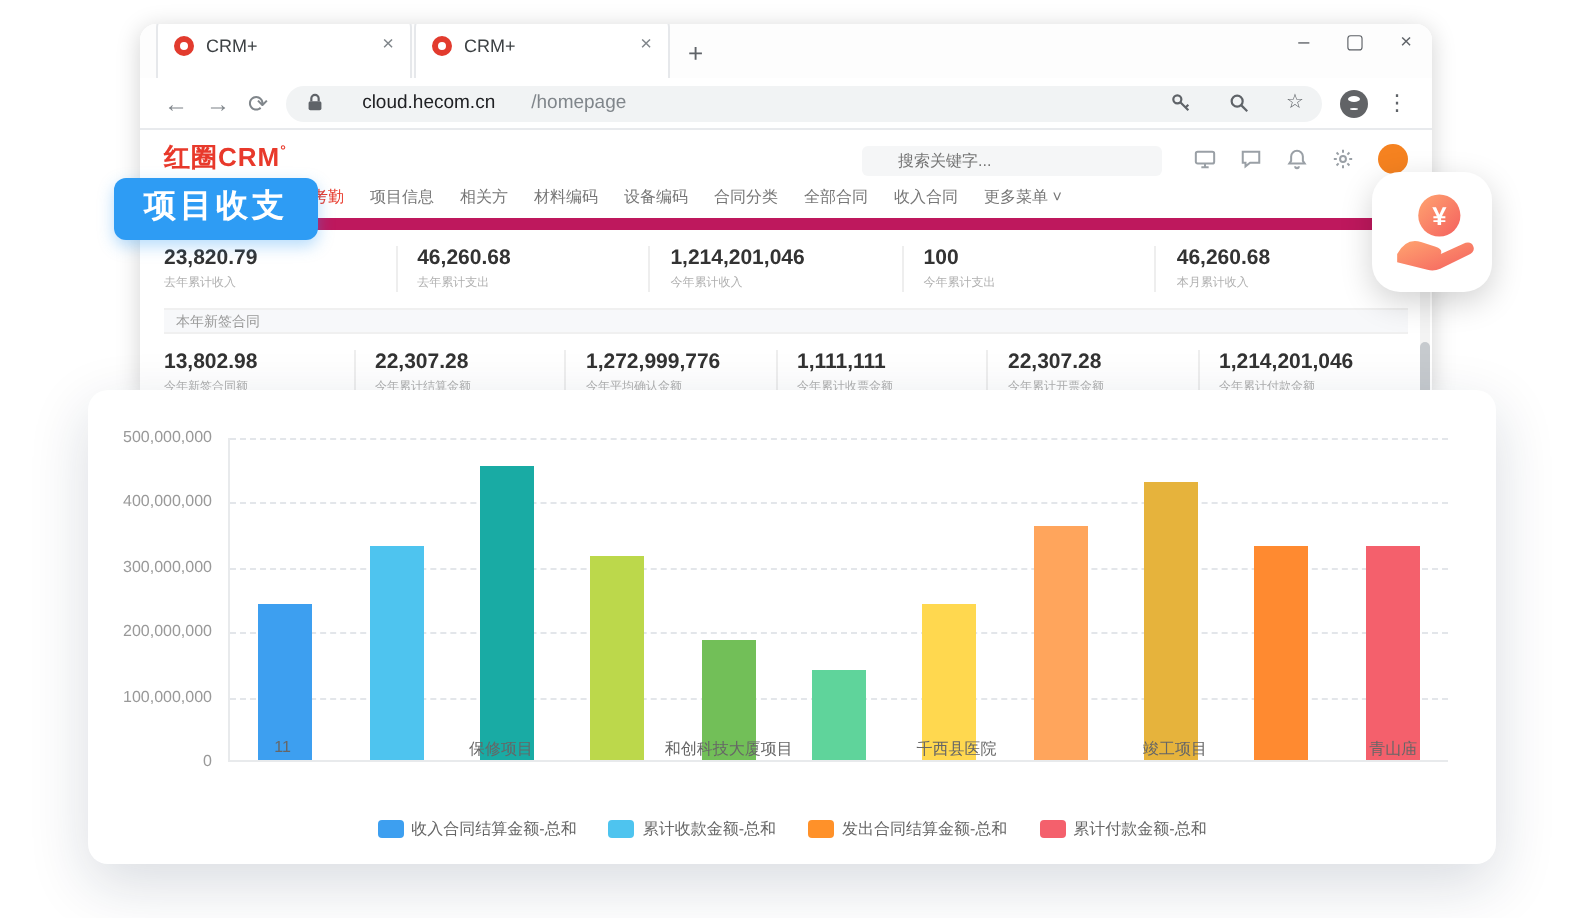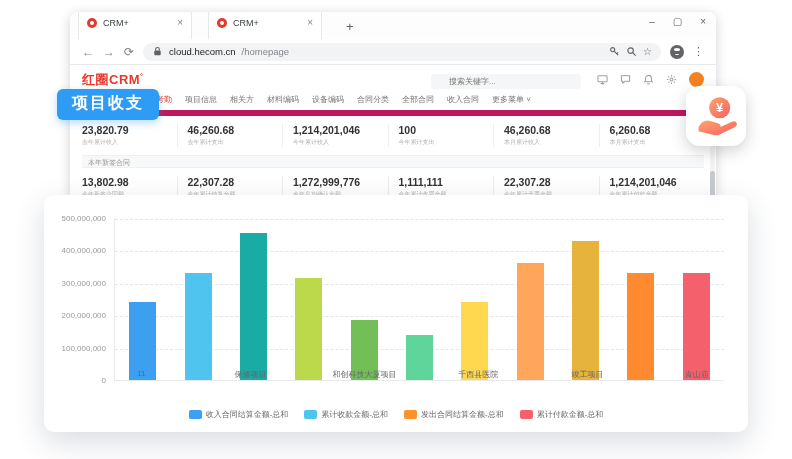--- a/index.html
+++ b/index.html
@@ -5,30 +5,30 @@
   * { margin:0; padding:0; box-sizing:border-box; }
   html,body { background:#fff; }
   body { font-family:"Liberation Sans","DejaVu Sans",sans-serif; }
   .stage { position:relative; width:792px; height:459px; background:#fff; overflow:hidden; }
 
   
   .browser { position:absolute; left:70px; top:12px; width:646px; height:186px;
              background:#fff; border-radius:8px 8px 0 0;
              box-shadow:0 2px 12px rgba(0,0,0,.18); overflow:hidden; }
   .tabstrip { height:27px; background:#fdfdfd; display:flex; align-items:flex-end; padding-left:8px; position:relative; }
-  .tab { width:114px; height:24px; display:flex; align-items:center; gap:6px; padding:16px 8px;
-         border:1px solid #e6e8eb; border-bottom:none; border-radius:8px 8px 0 0; background:#fff; margin-right:16px; }
+  .tab { width:128px; height:24px; display:flex; align-items:center; gap:6px; padding:16px 8px;
+         border:1px solid #e6e8eb; border-bottom:none; border-radius:8px 8px 0 0; background:#fff; margin-right:1px; }
   .tab .favicon { width:10px; height:10px; border-radius:50%; border:3px solid #e23b2e; flex:none; }
   .tab .tab-title { flex:1; font-size:9px; color:#3c4043; white-space:nowrap; overflow:hidden; }
   .tab .tab-close { font-size:10px; color:#80868b; line-height:1; }
   .newtab { font-size:13px; color:#5f6368; margin-left:8px; margin-bottom:5px; }
   .winctrls { position:absolute; right:10px; top:4px; display:flex; gap:18px; font-size:10px; color:#5f6368; }
   .addressbar { height:26px; display:flex; align-items:center; gap:9px; padding:0 12px; border-bottom:1px solid #e8eaed; background:#fff; }
   .navicon { font-size:12px; color:#80868b; line-height:1; }
-  .omnibox { flex:1; height:18px; background:#f1f3f4; border-radius:9px; display:flex; align-items:center; gap:6px; padding:0 9px; }
+  .omnibox { flex:1; height:18px; background:#f1f3f4; border-radius:9px; display:flex; align-items:center; gap:18px; padding:0 9px; }
   .omnibox .host { font-size:9.5px; color:#202124; }
   .omnibox .path { font-size:9.5px; color:#80868b; }
   .omnibox .spacer { flex:1; }
   .mini-ic { width:11px; height:11px; flex:none; }
   .avatar-browser { width:14px; height:14px; border-radius:50%; background:#616366; position:relative; flex:none; }
   .avatar-browser::after { content:""; position:absolute; left:4px; top:3px; width:6px; height:3px; border-radius:50%; background:#fff; box-shadow:0 5px 0 -1px #fff; }
   .kebab { font-size:11px; color:#5f6368; }
 
   
   .crm { position:relative; background:#fff; height:133px; }
@@ -193,24 +193,20 @@
             <div class="lbl">今年累计收入</div>
           </div>
           <div class="stat">
             <div class="val">100</div>
             <div class="lbl">今年累计支出</div>
           </div>
           <div class="stat">
             <div class="val">46,260.68</div>
             <div class="lbl">本月累计收入</div>
           </div>
-          <div class="stat">
-            <div class="val">6,260.68</div>
-            <div class="lbl">本月累计支出</div>
-          </div>
         </div>
       <div class="section-bar">本年新签合同</div>
       <div class="stats-row" id="stats-row2">
           <div class="stat">
             <div class="val">13,802.98</div>
             <div class="lbl">今年新签合同额</div>
           </div>
           <div class="stat">
             <div class="val">22,307.28</div>
             <div class="lbl">今年累计结算金额</div>

